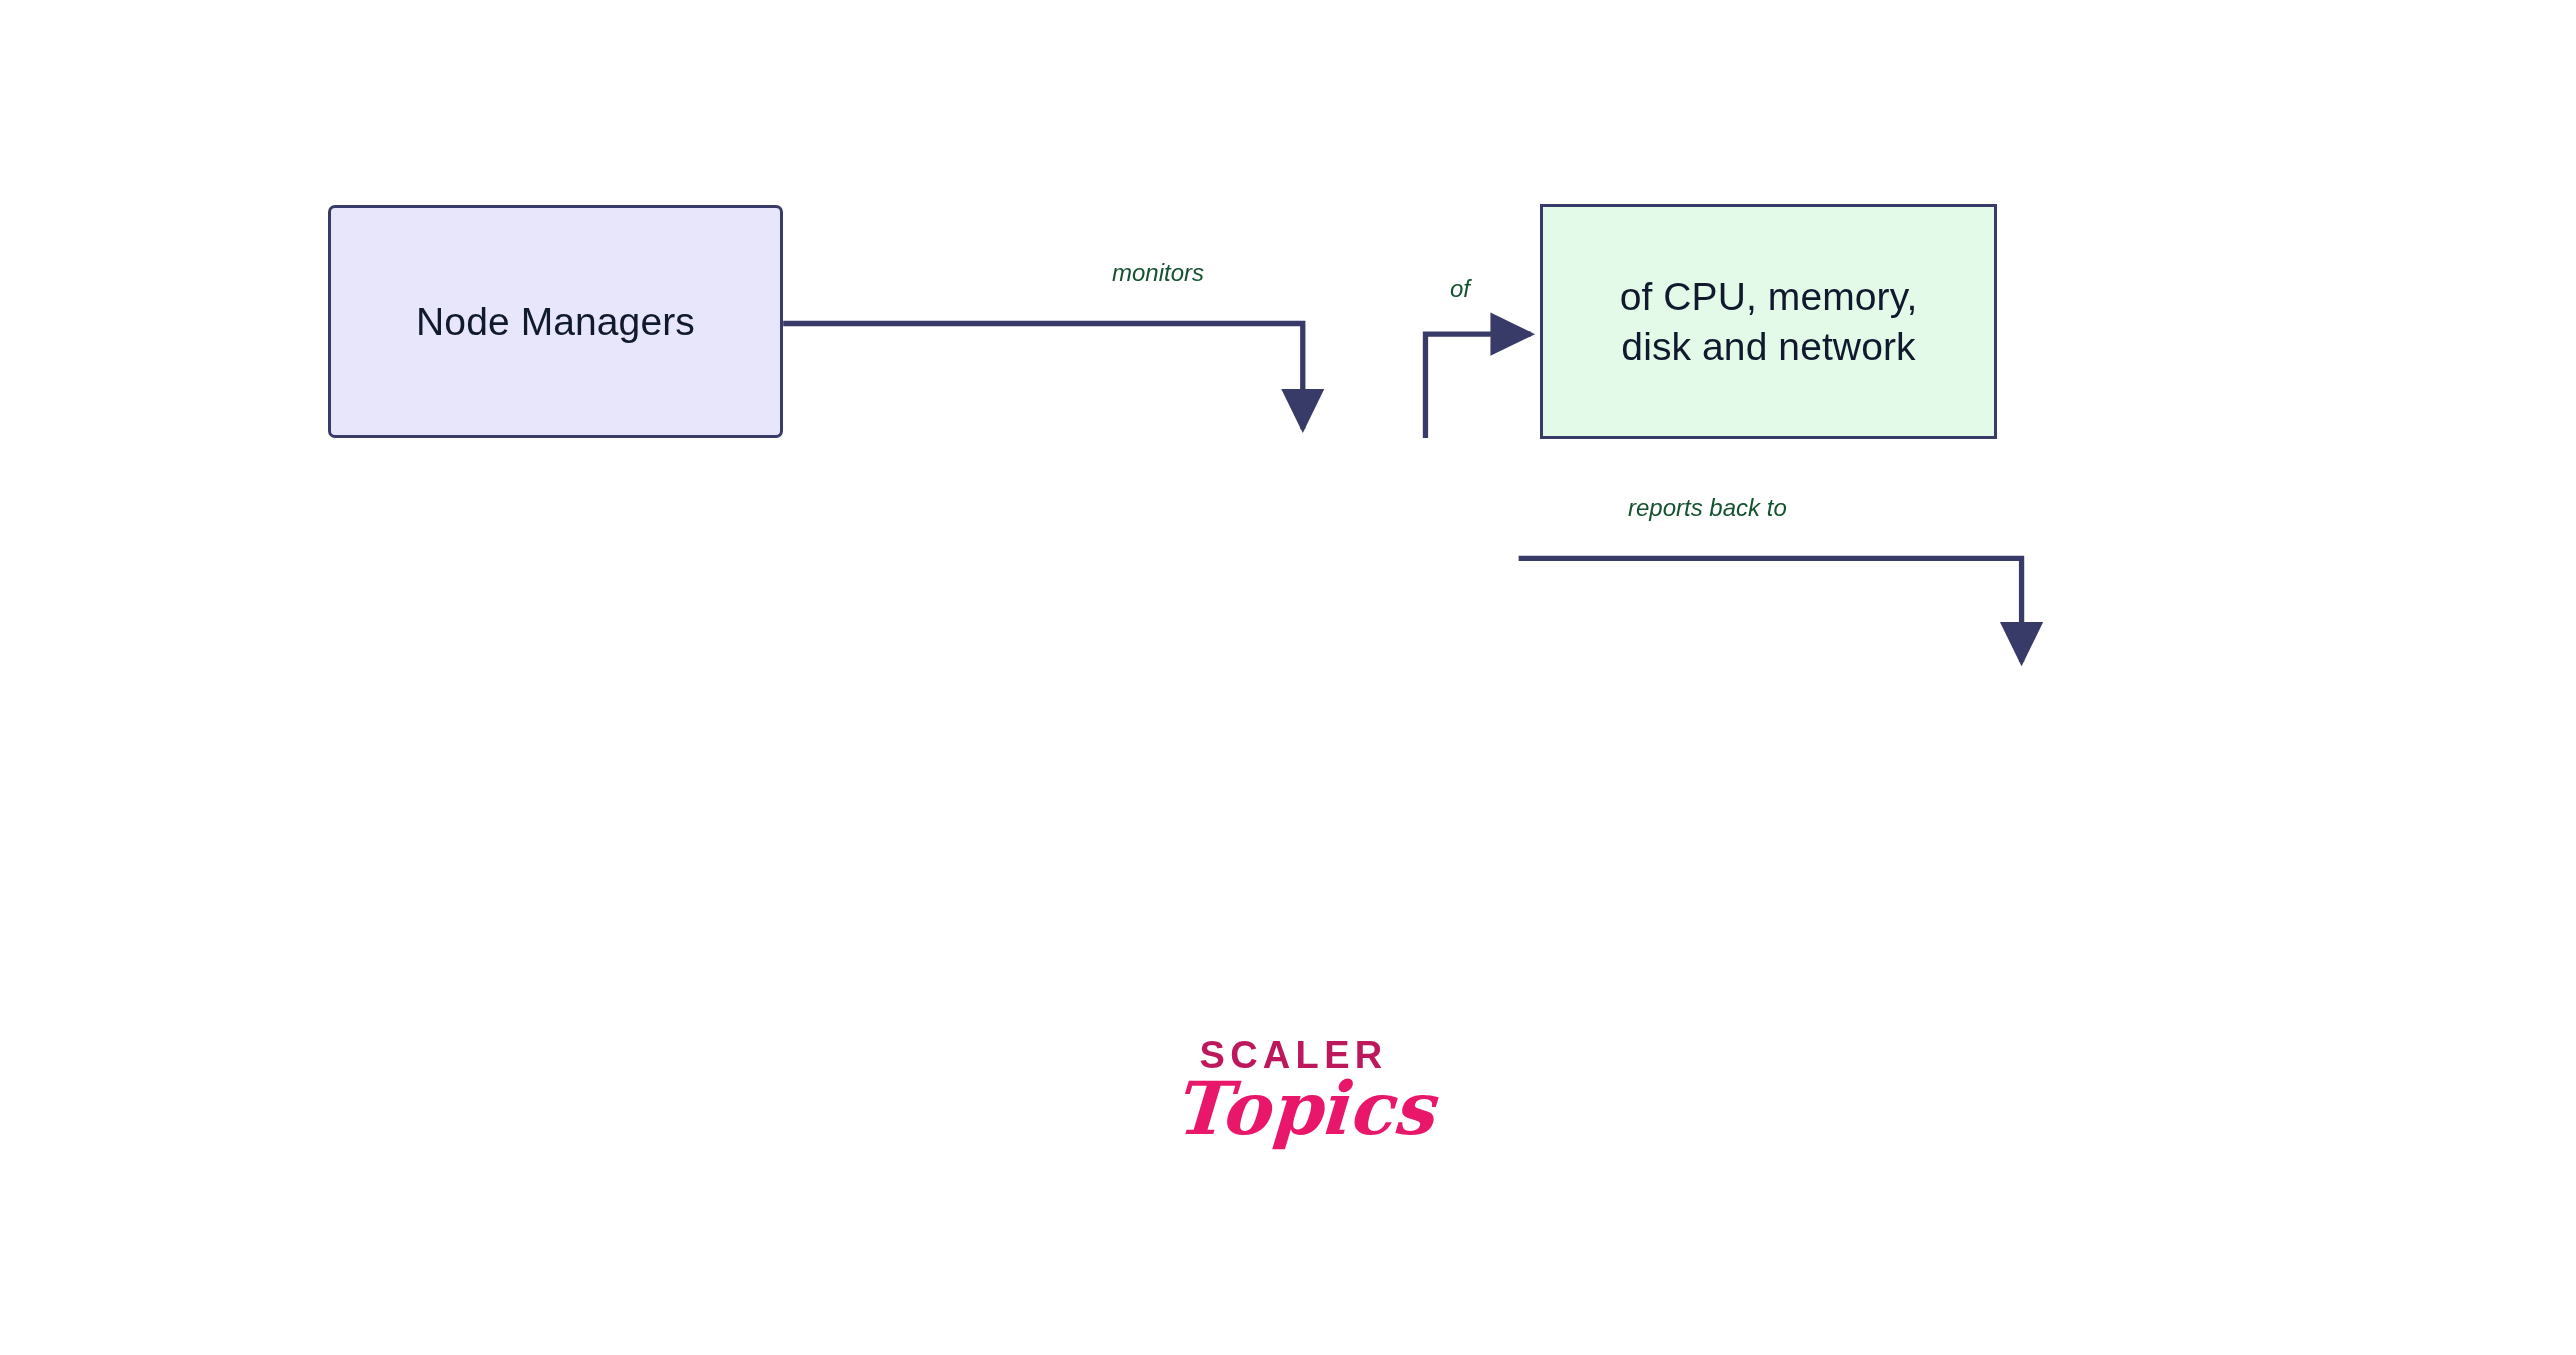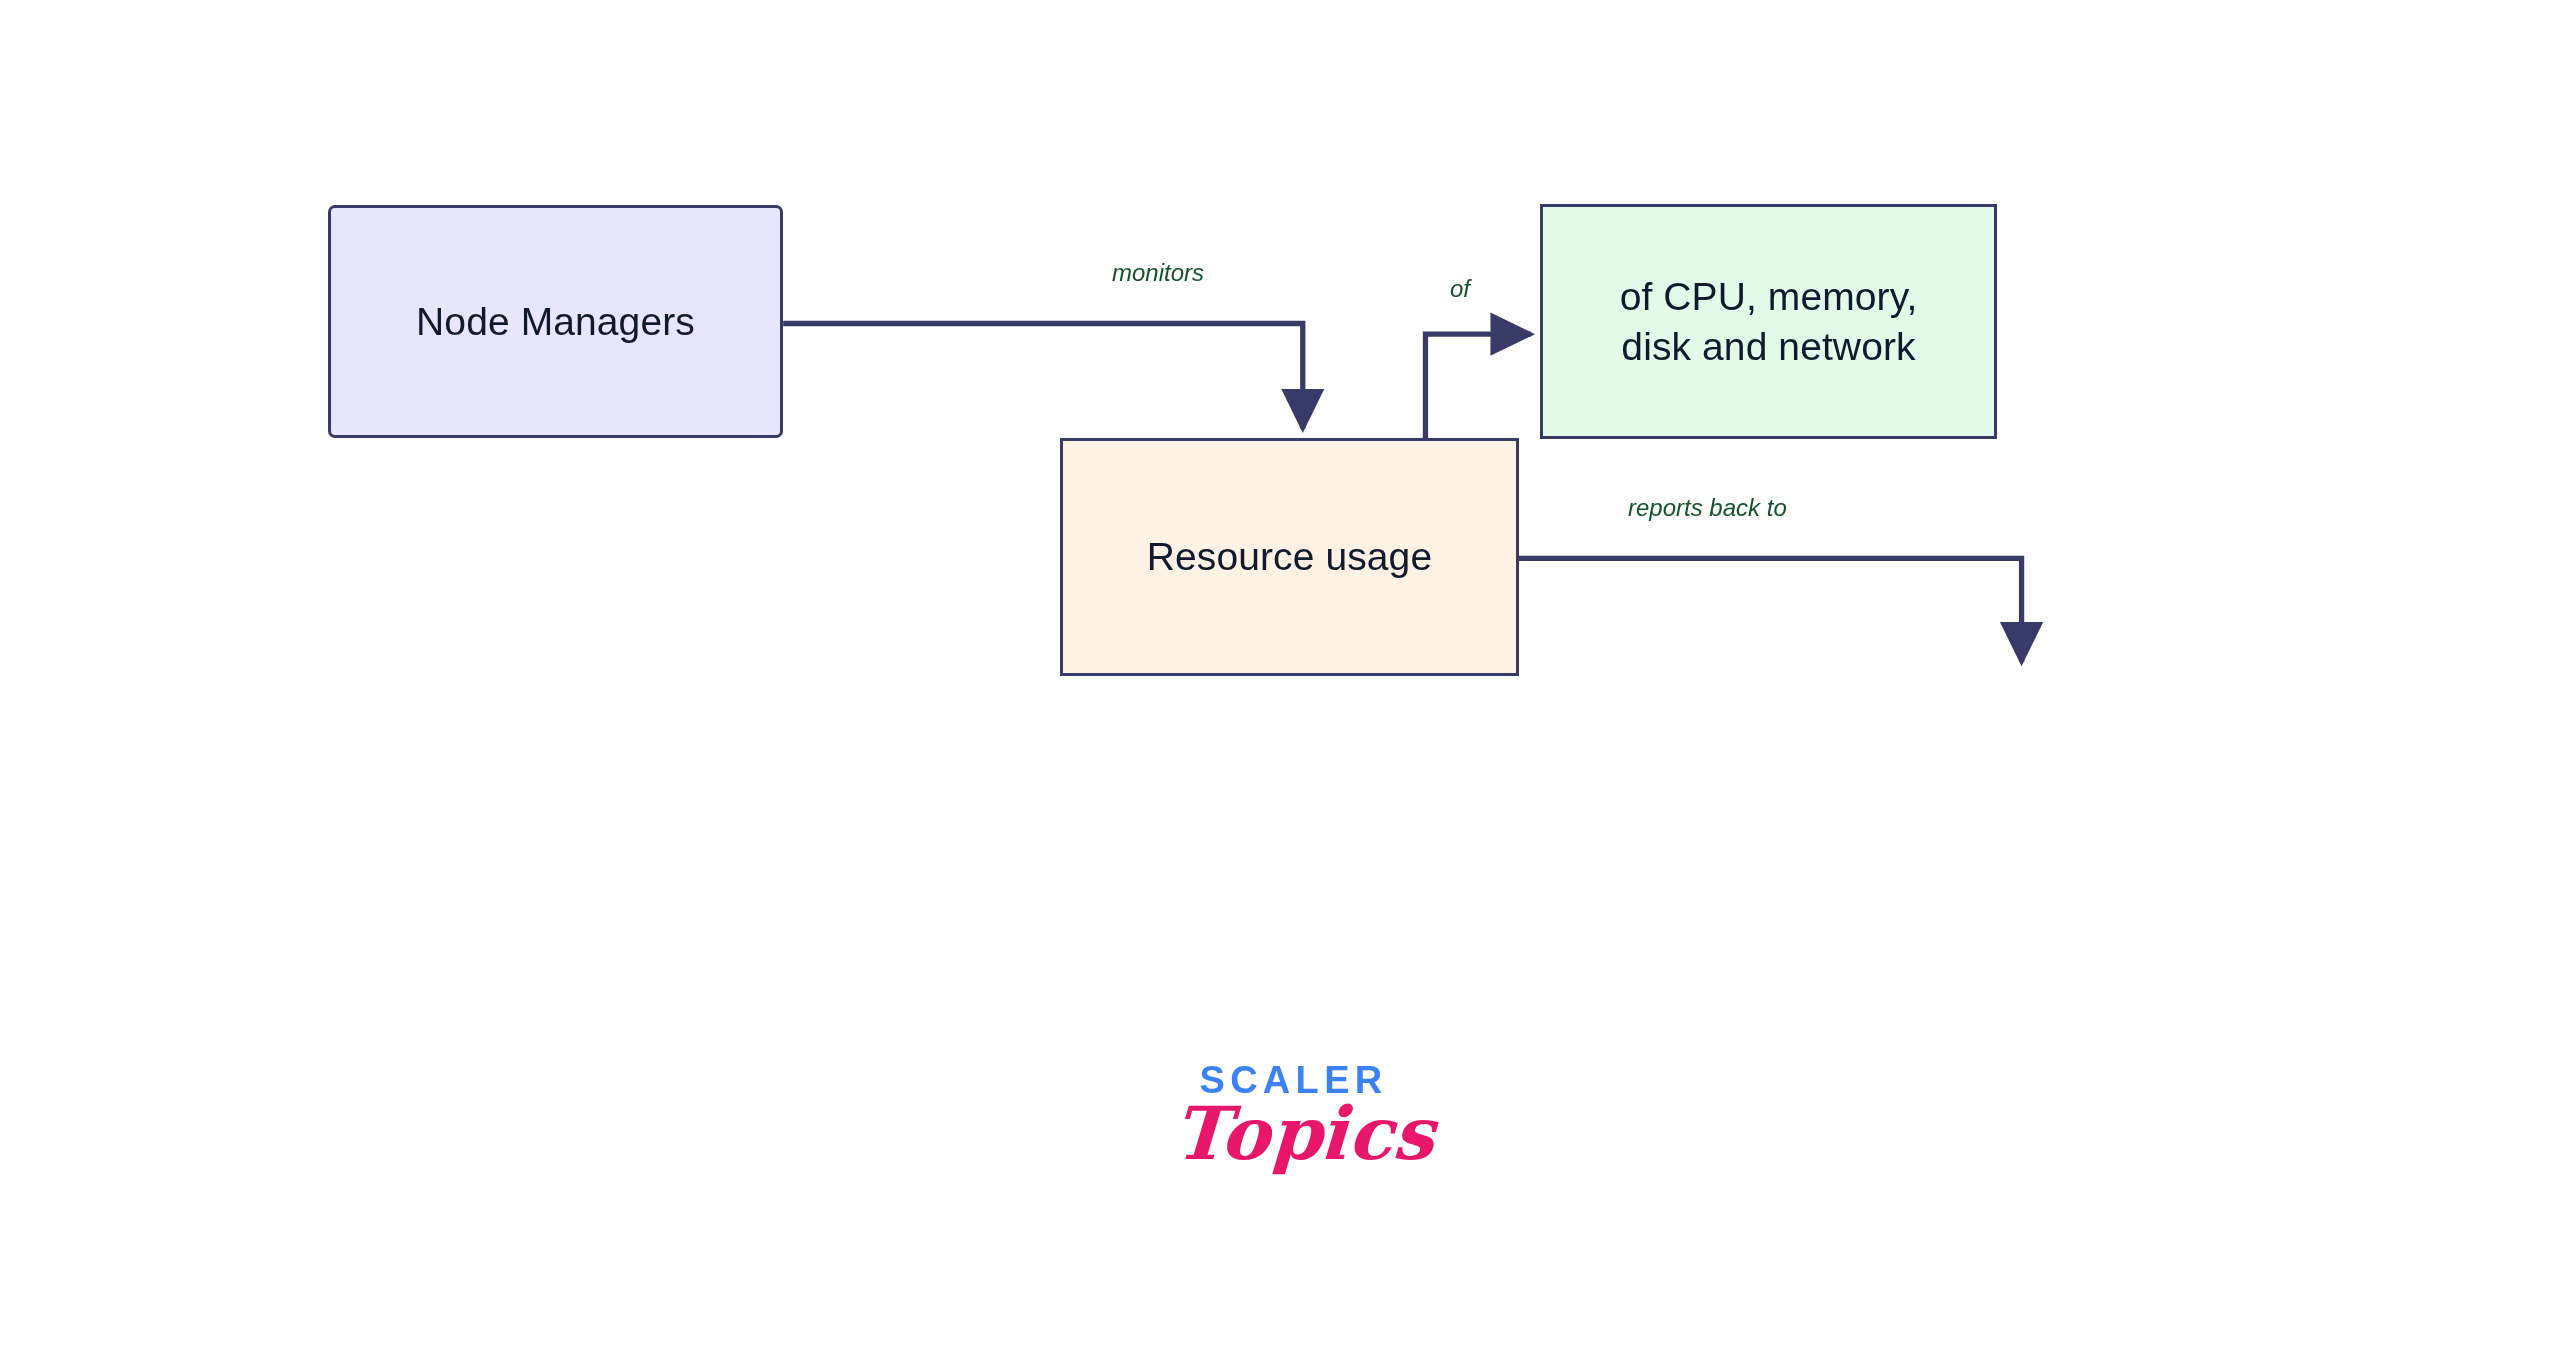--- a/index.html
+++ b/index.html
@@ -77,24 +77,23 @@
     width: 227px;
     height: 189px;
     text-align: center;
     user-select: none;
   }
   #logo .logo-scaler {
     font-family: "Liberation Sans", "DejaVu Sans", sans-serif;
     font-weight: 700;
     font-size: 38px;
     letter-spacing: 5.3px;
-    color: #3b82f6;
+    color: #be185d;
     line-height: 1;
     display: block;
-    margin-top: 25px;
   }
   #logo .logo-topics {
     display: block;
     margin-top: -4.5px;
     font-family: "DejaVu Serif", "Liberation Serif", serif;
     font-style: italic;
     font-weight: 700;
     font-size: 73px;
     color: #e8176a;
     line-height: 1.05;
@@ -117,23 +116,20 @@
 
     <path fill="none" stroke="#383b67" stroke-width="7" stroke-linejoin="miter" marker-end="url(#arrowhead)" d="M 1882 578 L 1882 441 L 2021 441"></path>
 
     <path fill="none" stroke="#383b67" stroke-width="7" stroke-linejoin="miter" marker-end="url(#arrowhead)" d="M 2005 737 L 2669 737 L 2669 874"></path>
   </svg>
 
   <div class="node node-node-managers">
     <span>Node Managers</span>
   </div>
 
-  <div class="node node-resource-usage">
-    <span>Resource usage</span>
-  </div>
 
   <div class="node node-metrics">
     <span>of CPU, memory,
 disk and network</span>
   </div>
 
 
   <div class="edge-label lbl-monitors">monitors</div>
 
   <div class="edge-label lbl-of">of</div>

